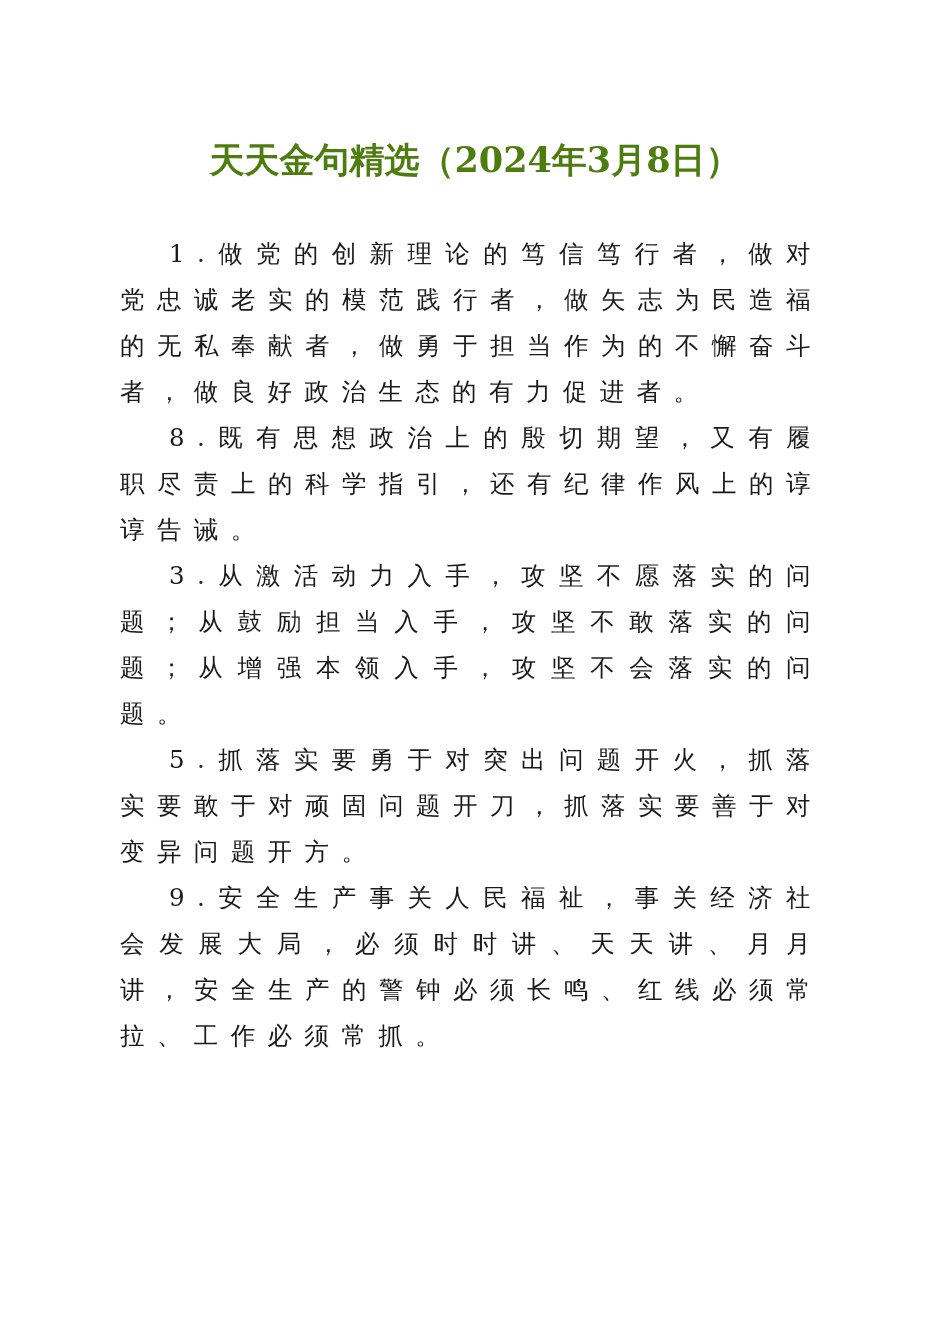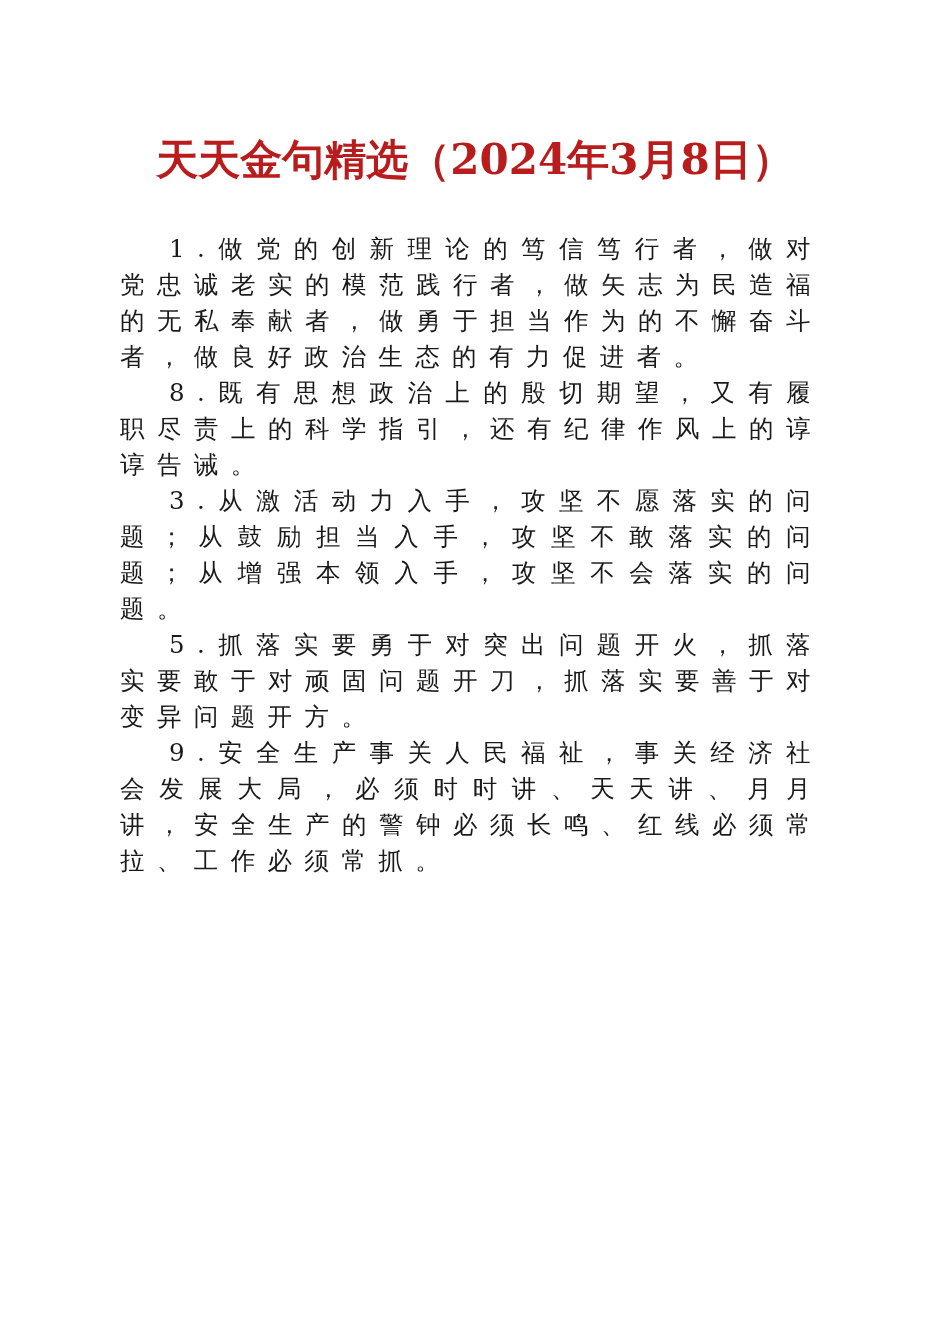--- a/index.html
+++ b/index.html
@@ -22,36 +22,36 @@
       background: #ffffff;
     }
     .title {
       position: absolute;
       left: 0;
       top: 136px;
       width: 950px;
       text-align: center;
       font-family: "DejaVu Serif", "Liberation Serif", serif;
       font-weight: bold;
-      font-size: 42px;
+      font-size: 35px;
       line-height: 48px;
       letter-spacing: 0px;
-      color: #b91c1c;
+      color: #4d7c0f;
     }
     .body-text {
       position: absolute;
       left: 120px;
       top: 231px;
       width: 703px;
     }
     .para {
       margin: 0;
       font-family: "DejaVu Serif", "Liberation Serif", serif;
       font-size: 24.5px;
-      line-height: 36px;
+      line-height: 46px;
       letter-spacing: 12.4px;
       text-indent: 49px;
       text-align: justify;
       color: #1a1a1a;
       word-break: break-all;
     }
   </style>
 </head>
 <body>
 

